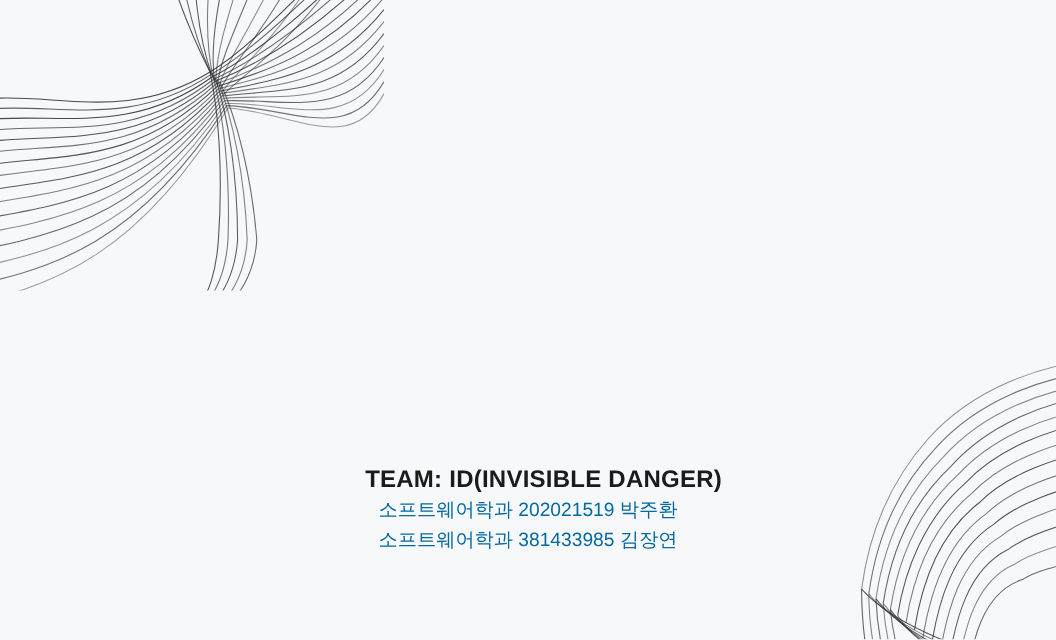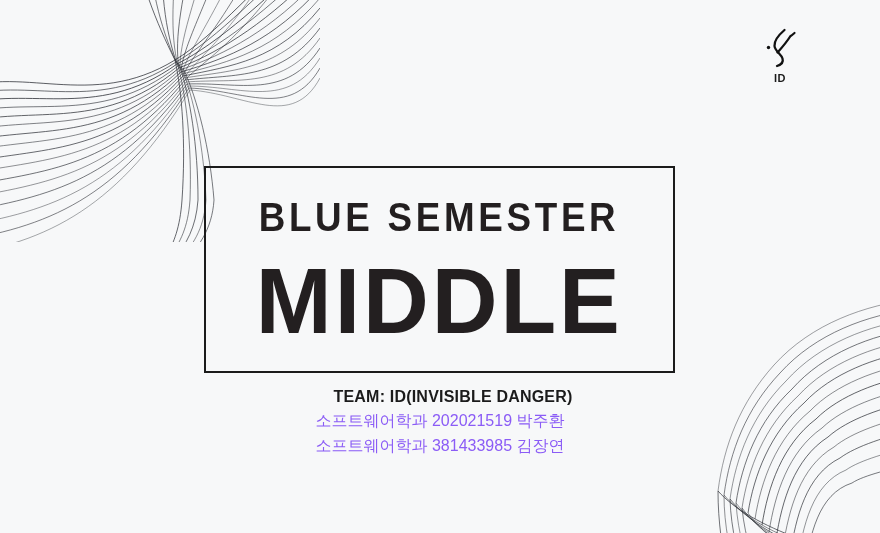--- a/index.html
+++ b/index.html
@@ -98,31 +98,31 @@
 
   
   .credits {
     position: absolute;
     left: 0;
     right: 0;
     top: 386px;
     text-align: center;
   }
   .credit-team {
-    font-size: 16px;
+    font-size: 20px;
     font-weight: bold;
     letter-spacing: 0.2px;
     color: #1b1b1b;
     line-height: 1.42;
     padding-left: 26px;
   }
   .credit-member {
     font-size: 16px;
     font-weight: normal;
-    color: #8b5cf6;
+    color: #0369a1;
     line-height: 1.55;
   }
 </style>
 </head>
 <body>
 
 <div class="slide">
 
   <svg class="wave wave-tl" viewBox="0 0 360 300" aria-hidden="true">
     <g fill="none" stroke="#2a2d33" stroke-width="0.9">
@@ -192,34 +192,21 @@
     </g>
     <g fill="none" stroke="#2a2d33" stroke-width="0.9">
       <path d="M104,196 C104,226 108,256 116,290" opacity="0.74"></path>
       <path d="M110,200 C110,230 116,260 126,292" opacity="0.58"></path>
       <path d="M116,204 C117,234 124,264 136,294" opacity="0.7"></path>
       <path d="M122,208 C124,238 132,268 146,296" opacity="0.54"></path>
       <path d="M128,213 C131,243 140,272 156,298" opacity="0.66"></path>
     </g>
   </svg>
 
-  <div class="logo">
-    <svg class="logo-mark" width="46" height="46" viewBox="0 0 46 46">
-      <path d="M27.5,6 C20.5,12 17,17 17.5,22 C18,27 24,30 25.5,34.5 C26.6,38 24.5,40.5 20,42" fill="none" stroke="#111111" stroke-width="2.3" stroke-linecap="round"></path>
-      <path d="M33.5,12 C30,17.5 25.5,23 20.5,28.5" fill="none" stroke="#111111" stroke-width="2.3" stroke-linecap="round"></path>
-      <circle cx="11.5" cy="23.5" r="1.7" fill="#111111"></circle>
-      <path d="M34.5,11.5 L37.5,9" fill="none" stroke="#111111" stroke-width="2.2" stroke-linecap="round"></path>
-    </svg>
-    <span class="logo-label">ID</span>
-  </div>
-
-  <div class="title-frame">
-    <div class="title-top">BLUE SEMESTER</div>
-    <div class="title-main">MIDDLE</div>
-  </div>
+
 
   <div class="credits">
     <div class="credit-team">TEAM: ID(INVISIBLE DANGER)</div>
     <div class="credit-member">소프트웨어학과 202021519 박주환</div>
     <div class="credit-member">소프트웨어학과 381433985 김장연</div>
   </div>
 
 </div>
 
 </body></html>

